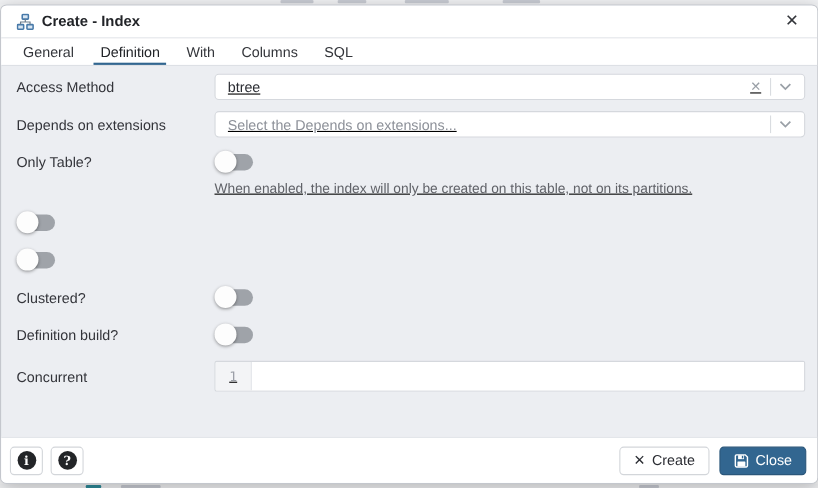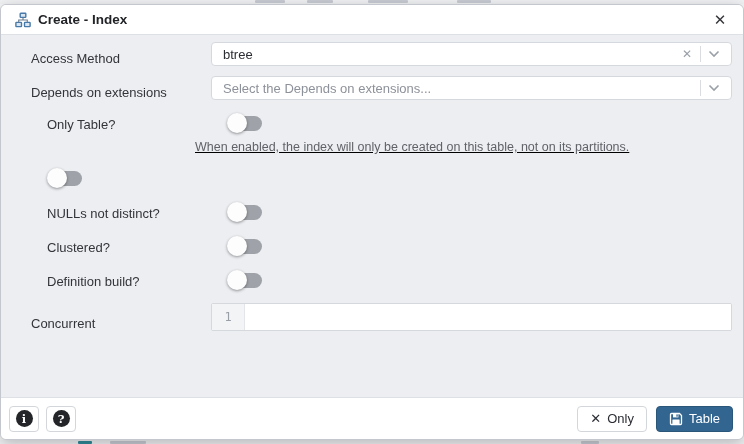--- a/index.html
+++ b/index.html
@@ -29,35 +29,35 @@
   .tabbar { height:25px; background:#fff; display:flex; align-items:stretch;
     padding:0 8px; border-bottom:1px solid #dde0e5; flex:0 0 auto; }
   .tab { padding:0 12px; font-size:13px; color:#33353a; display:flex; align-items:center;
     border:none; background:transparent; cursor:pointer; position:relative; }
   .tab.active { color:#222428; }
   .tab.active::after { content:""; position:absolute; left:6px; right:6px; bottom:0;
     height:2px; background:#326690; }
 
   
   .content { flex:1 1 auto; padding-top:7px; overflow:hidden; }
-  .row { display:flex; align-items:flex-end; padding-left:30px; padding-right:11px; }
+  .row { display:flex; align-items:center; padding-left:14px; padding-right:11px; }
   .row-label { width:180px; flex:0 0 auto; font-size:13px; color:#33343a; }
-  .row-control { flex:1 1 auto; display:flex; align-items:center; }
+  .row-control { flex:1 1 auto; display:flex; align-items:center;text-decoration:underline; }
 
   .row-select { margin-bottom:10px; }
   .select-box { flex:1; height:24px; background:#fff; border:1px solid #d5d8dd; border-radius:4px;
     display:flex; align-items:center; padding:0 6px 0 11px; cursor:pointer; }
   .select-value { flex:1; font-size:13px; color:#2b2d33; white-space:nowrap; overflow:hidden; }
   .select-value.placeholder { color:#8d9199; }
   .select-clear { font-size:12px; color:#9aa0a7; padding:0 6px; cursor:pointer; }
   .select-sep { width:1px; height:16px; background:#d9dce0; margin:0 2px; }
   .select-caret { padding:0 5px; display:flex; align-items:center; cursor:pointer; }
   .select-caret svg { display:block; }
 
-  .row-toggle { margin:12px 0 14px 16px; height:20px; }
+  .row-toggle { margin:12px 0 14px 0; height:20px; }
   .row-toggle.tight { margin-bottom:2px; }
   .toggle { position:relative; width:35px; height:18px; cursor:pointer; flex:0 0 auto; }
   .toggle-track { position:absolute; left:2px; top:2px; width:33px; height:15px;
     border-radius:8px; background:#9fa3a9; }
   .toggle-knob { position:absolute; left:0; top:-1px; width:20px; height:20px; border-radius:50%;
     background:#fdfdfd; box-shadow:0 1px 3px rgba(0,0,0,.4); }
 
   .helper-row { padding-left:194px; padding-right:14px; margin:5px 0 10px 0;text-decoration:underline; }
   .helper-text { font-size:12.5px; color:#606268; }
 
@@ -109,20 +109,27 @@
         <rect x="5.2" y="1.2" width="5.6" height="4.2" rx="0.6" fill="#d9e6f2"></rect>
         <rect x="0.9" y="10.4" width="5.6" height="4.2" rx="0.6" fill="#d9e6f2"></rect>
         <rect x="9.5" y="10.4" width="5.6" height="4.2" rx="0.6" fill="#d9e6f2"></rect>
         <path d="M8 5.6v2.4M8 8H3.7v2.2M8 8h4.3v2.2" stroke="#6c7c8c" stroke-width="1.1"></path>
       </g>
     </svg>
     <span class="title-text">Create - Index</span>
     <button class="titlebar-close">✕</button>
   </div>
 
+  <div class="tabbar">
+    <button class="tab">General</button>
+    <button class="tab active">Definition</button>
+    <button class="tab">With</button>
+    <button class="tab">Columns</button>
+    <button class="tab">SQL</button>
+  </div>
 
   <div class="content">
 
     <div class="row row-select">
       <span class="row-label">Access Method</span>
       <div class="row-control">
         <div class="select-box">
           <span class="select-value">btree</span>
           <span class="select-clear">✕</span>
           <span class="select-sep"></span>
@@ -166,21 +173,20 @@
     <div class="row row-toggle">
       <div class="row-control">
         <div class="toggle">
           <span class="toggle-track"></span>
           <span class="toggle-knob"></span>
         </div>
       </div>
     </div>
 
     <div class="row row-toggle">
-      <span class="row-label">NULLs not distinct?</span>
       <div class="row-control">
         <div class="toggle">
           <span class="toggle-track"></span>
           <span class="toggle-knob"></span>
         </div>
       </div>
     </div>
 
     <div class="row row-toggle">
       <span class="row-label">Clustered?</span>
@@ -219,27 +225,27 @@
       <button class="icon-btn">
         <span class="circle-glyph">i</span>
       </button>
       <button class="icon-btn">
         <span class="circle-glyph">?</span>
       </button>
     </div>
     <div class="foot-right">
       <button class="btn secondary">
         <span class="glyph">✕</span>
-        <span>Only</span>
+        <span>Create</span>
       </button>
       <button class="btn primary">
         <svg width="14" height="14" viewBox="0 0 14 14">
           <path d="M1.5 2.5c0-.6.4-1 1-1h8l2 2v8c0 .6-.4 1-1 1h-9c-.6 0-1-.4-1-1v-9z" fill="none" stroke="#fff" stroke-width="1.3"></path>
           <rect x="4" y="1.8" width="5.4" height="3.6" fill="#fff"></rect>
           <rect x="7.4" y="2.4" width="1.3" height="2.3" fill="#326690"></rect>
           <rect x="3.4" y="7.6" width="7.2" height="4.6" rx="0.5" fill="#fff"></rect>
         </svg>
-        <span>Table</span>
+        <span>Close</span>
       </button>
     </div>
   </div>
 
 </div>
 
 </body></html>

